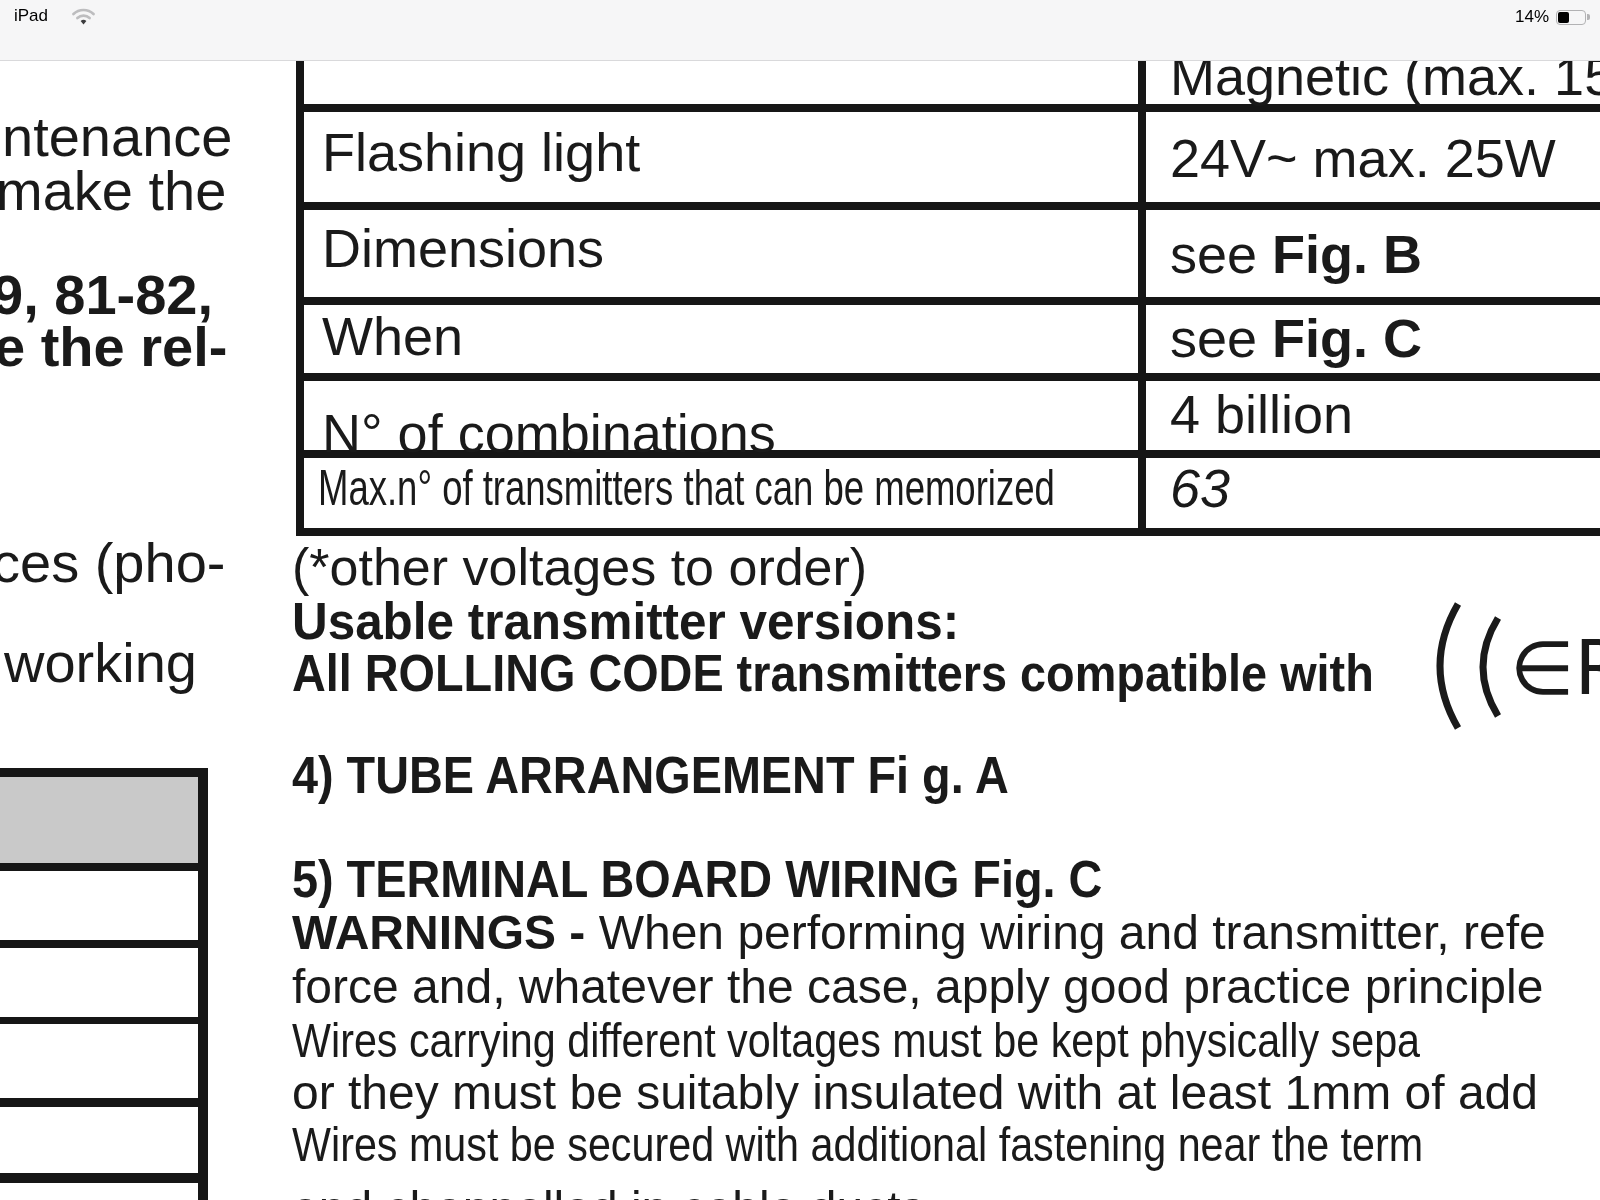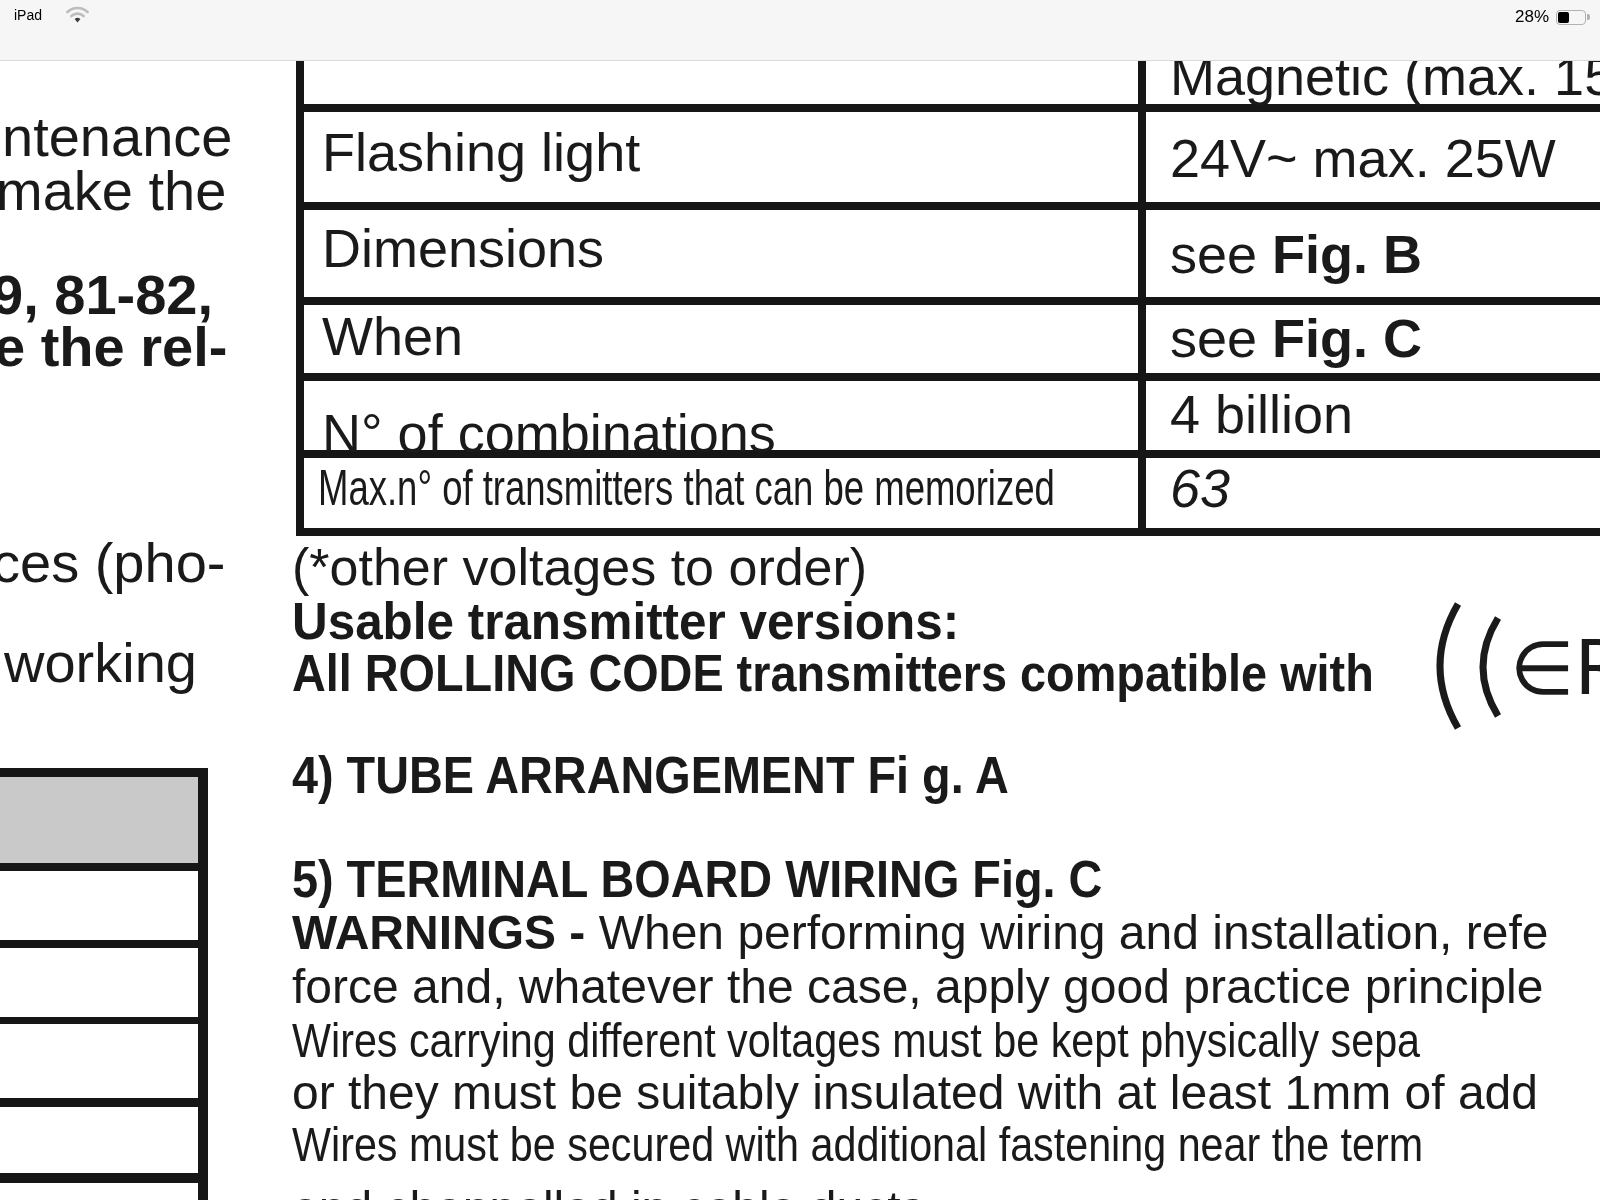--- a/index.html
+++ b/index.html
@@ -6,21 +6,21 @@
   #screen{
     position:relative;width:1600px;height:1200px;overflow:hidden;
     background:#ffffff;font-family:"Liberation Sans",sans-serif;color:#1a1a1a;
   }
   
   .statusbar{
     position:absolute;left:0;top:0;width:1600px;height:60px;
     background:#f6f6f7;border-bottom:1px solid #d9d9db;z-index:50;
   }
   .sb-left{position:absolute;left:14px;top:6px;display:flex;align-items:center;gap:24px;
-    font-size:14px;color:#000;}
+    font-size:17px;color:#000;}
   .sb-time{position:absolute;left:0;top:5px;width:100%;text-align:center;
     font-size:17px;font-weight:bold;color:#000;}
   .sb-url{position:absolute;left:0;top:31px;width:100%;text-align:center;
     font-size:16px;color:#222224;}
   .sb-right{position:absolute;right:14px;top:7px;display:flex;align-items:center;gap:7px;
     font-size:17px;color:#000;}
   .batt{position:relative;width:28px;height:13px;border:1px solid #b2b2b4;border-radius:4px;
     background:#f6f6f7;}
   .batt-fill{position:absolute;left:1px;top:1px;bottom:1px;width:38%;background:#000;border-radius:2px;}
   .batt-nub{position:absolute;right:-5px;top:3px;width:3px;height:6px;background:#b2b2b4;
@@ -96,21 +96,21 @@
         <path d="M40 6 Q4 68 40 130" stroke="#1a1a1a" stroke-width="7" fill="none"></path>
         <path d="M80 20 Q50 69 80 118" stroke="#1a1a1a" stroke-width="7" fill="none"></path>
         <text x="92" y="96" font-size="74" fill="#1a1a1a" font-family="DejaVu Sans, sans-serif">∈R-</text>
       </svg>
     </div>
 
     <div class="t fs-note b" style="left:292px;top:748px;"><span class="cond" style="transform:scaleX(0.90);">4) TUBE ARRANGEMENT Fi g. A</span></div>
     <div class="t fs-note b" style="left:292px;top:852px;"><span class="cond" style="transform:scaleX(0.90);">5) TERMINAL BOARD WIRING Fig. C</span></div>
 
     <div class="t fs-body" style="left:292px;top:908px;">
-      <span class="b">WARNINGS - </span><span>When performing wiring and installation, refe</span>
+      <span class="b">WARNINGS - </span><span>When performing wiring and transmitter, refe</span>
     </div>
     <div class="t fs-body" style="left:292px;top:962px;">force and, whatever the case, apply good practice principle</div>
     <div class="t fs-body" style="left:292px;top:1016px;"><span class="cond" style="transform:scaleX(0.86);">Wires carrying different voltages must be kept physically sepa</span></div>
     <div class="t fs-body" style="left:292px;top:1068px;">or they must be suitably insulated with at least 1mm of add</div>
     <div class="t fs-body" style="left:292px;top:1120px;"><span class="cond" style="transform:scaleX(0.86);">Wires must be secured with additional fastening near the term</span></div>
     <div class="t fs-body" style="left:292px;top:1184px;">and channelled in cable ducts</div>
 
     <div class="lt">
       <div class="hline" style="top:0;height:9px;"></div>
       <div class="lt-header" style="background:#c9c9c9;"></div>
@@ -129,21 +129,21 @@
       <span>iPad</span>
       <span>
         <svg width="23" height="17" viewBox="0 0 23 17">
           <path d="M1.5 6 A14.5 14.5 0 0 1 21.5 6" stroke="#bdbdbf" stroke-width="2.7" fill="none" stroke-linecap="round"></path>
           <path d="M5.4 10 A9 9 0 0 1 17.6 10" stroke="#bdbdbf" stroke-width="2.7" fill="none" stroke-linecap="round"></path>
           <path d="M8.6 13 A4.5 4.5 0 0 1 14.4 13 L11.5 16.4 Z" fill="#3c3c3e"></path>
         </svg>
       </span>
     </div>
     <div class="sb-right">
-      <span>28%</span>
+      <span>14%</span>
       <span class="batt">
         <span class="batt-fill"></span>
         <span class="batt-nub"></span>
       </span>
     </div>
   </div>
 
 </div>
 
 </body></html>

